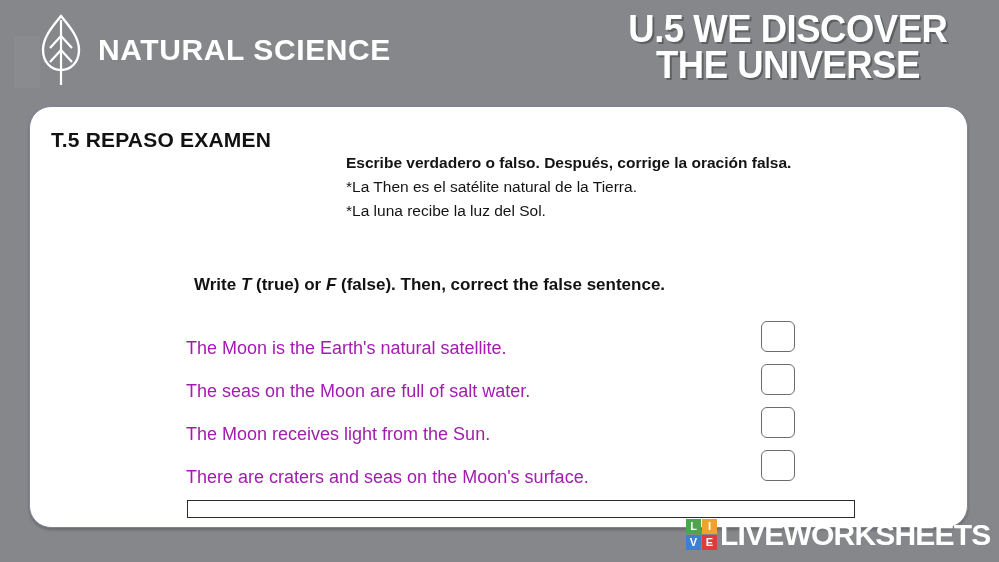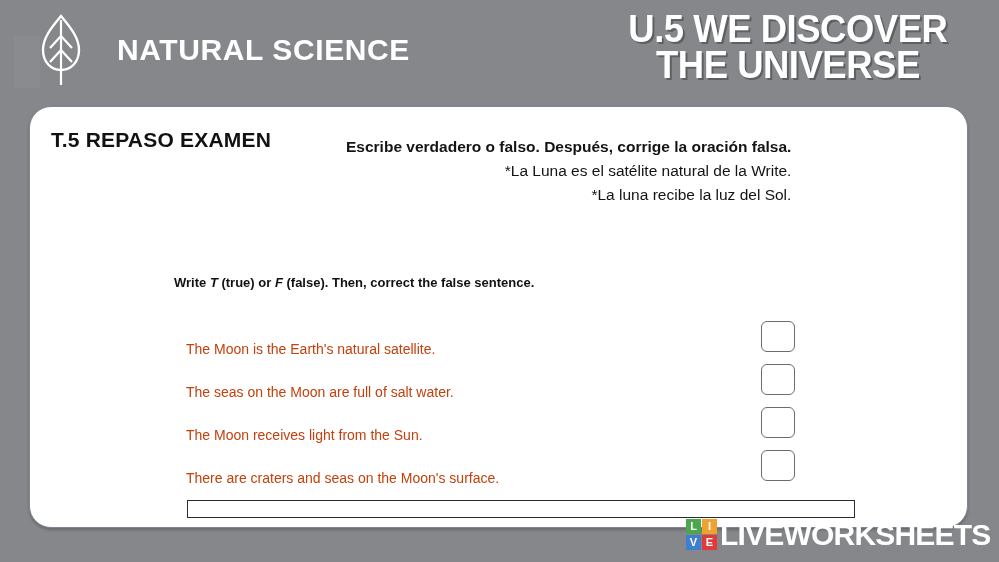--- a/index.html
+++ b/index.html
@@ -35,21 +35,20 @@
     align-items: center;
     gap: 14px;
   }
   .leaf-icon { width: 46px; height: 76px; display: block; }
   .brand-name {
     color: #ffffff;
     font-size: 30px;
     font-weight: bold;
     letter-spacing: 0.6px;
     white-space: nowrap;
-    margin-left: 19px;
   }
 
   .unit-title {
     position: absolute;
     right: 52px;
     top: 12px;
     text-align: center;
     color: #ffffff;
     font-size: 38px;
     font-weight: bold;
@@ -84,64 +83,63 @@
     font-weight: bold;
     color: #121212;
     letter-spacing: 0.2px;
     white-space: nowrap;
   }
 
   
   .es-block {
     position: absolute;
     left: 316px;
-    top: 28px;
+    top: 44px;
     color: #141414;
-    text-align: right;
   }
   .es-heading {
     font-size: 15.5px;
     font-weight: bold;
     line-height: 1.55;
     white-space: nowrap;
   }
   .es-line {
     font-size: 15.5px;
     line-height: 1.56;
     white-space: nowrap;
   }
 
   
   .en-instruction {
     position: absolute;
-    left: 144px;
+    left: 164px;
     top: 168px;
-    font-size: 13px;
+    font-size: 17px;
     font-weight: bold;
     color: #121212;
     white-space: nowrap;
   }
   .en-instruction i { font-style: italic; }
 
   
   .questions {
     position: absolute;
     left: 156px;
     top: 208px;
     right: 24px;
   }
   .q-row {
     position: relative;
     height: 43px;
     display: flex;
     align-items: center;
   }
   .q-text {
-    font-size: 14px;
-    color: #c2410c;
+    font-size: 18px;
+    color: #a21caf;
     white-space: nowrap;
     margin-top: 24px;
   }
   .q-box {
     position: absolute;
     left: 575px;
     width: 34px;
     height: 31px;
     border: 1.6px solid #6c6c6c;
     border-radius: 6px;
@@ -222,21 +220,21 @@
     <span class="line1">U.5 WE DISCOVER</span>
     <span class="line2">THE UNIVERSE</span>
   </div>
 
   <div class="card">
 
     <div class="sheet-title">T.5 REPASO EXAMEN</div>
 
     <div class="es-block">
       <div class="es-heading">Escribe verdadero o falso.  Después, corrige la oración falsa.</div>
-      <div class="es-line">*La Luna es el satélite natural de la Write.</div>
+      <div class="es-line">*La Then es el satélite natural de la Tierra.</div>
       <div class="es-line">*La luna recibe la luz del Sol.</div>
     </div>
 
     <div class="en-instruction"><span>Write </span><i>T</i><span> (true) or </span><i>F</i><span> (false). Then, correct the false sentence.</span></div>
 
     <div class="questions">
 
       <div class="q-row">
         <span class="q-text">The Moon is the Earth's natural satellite.</span>
         <input class="q-box" type="text" value="" style="">

